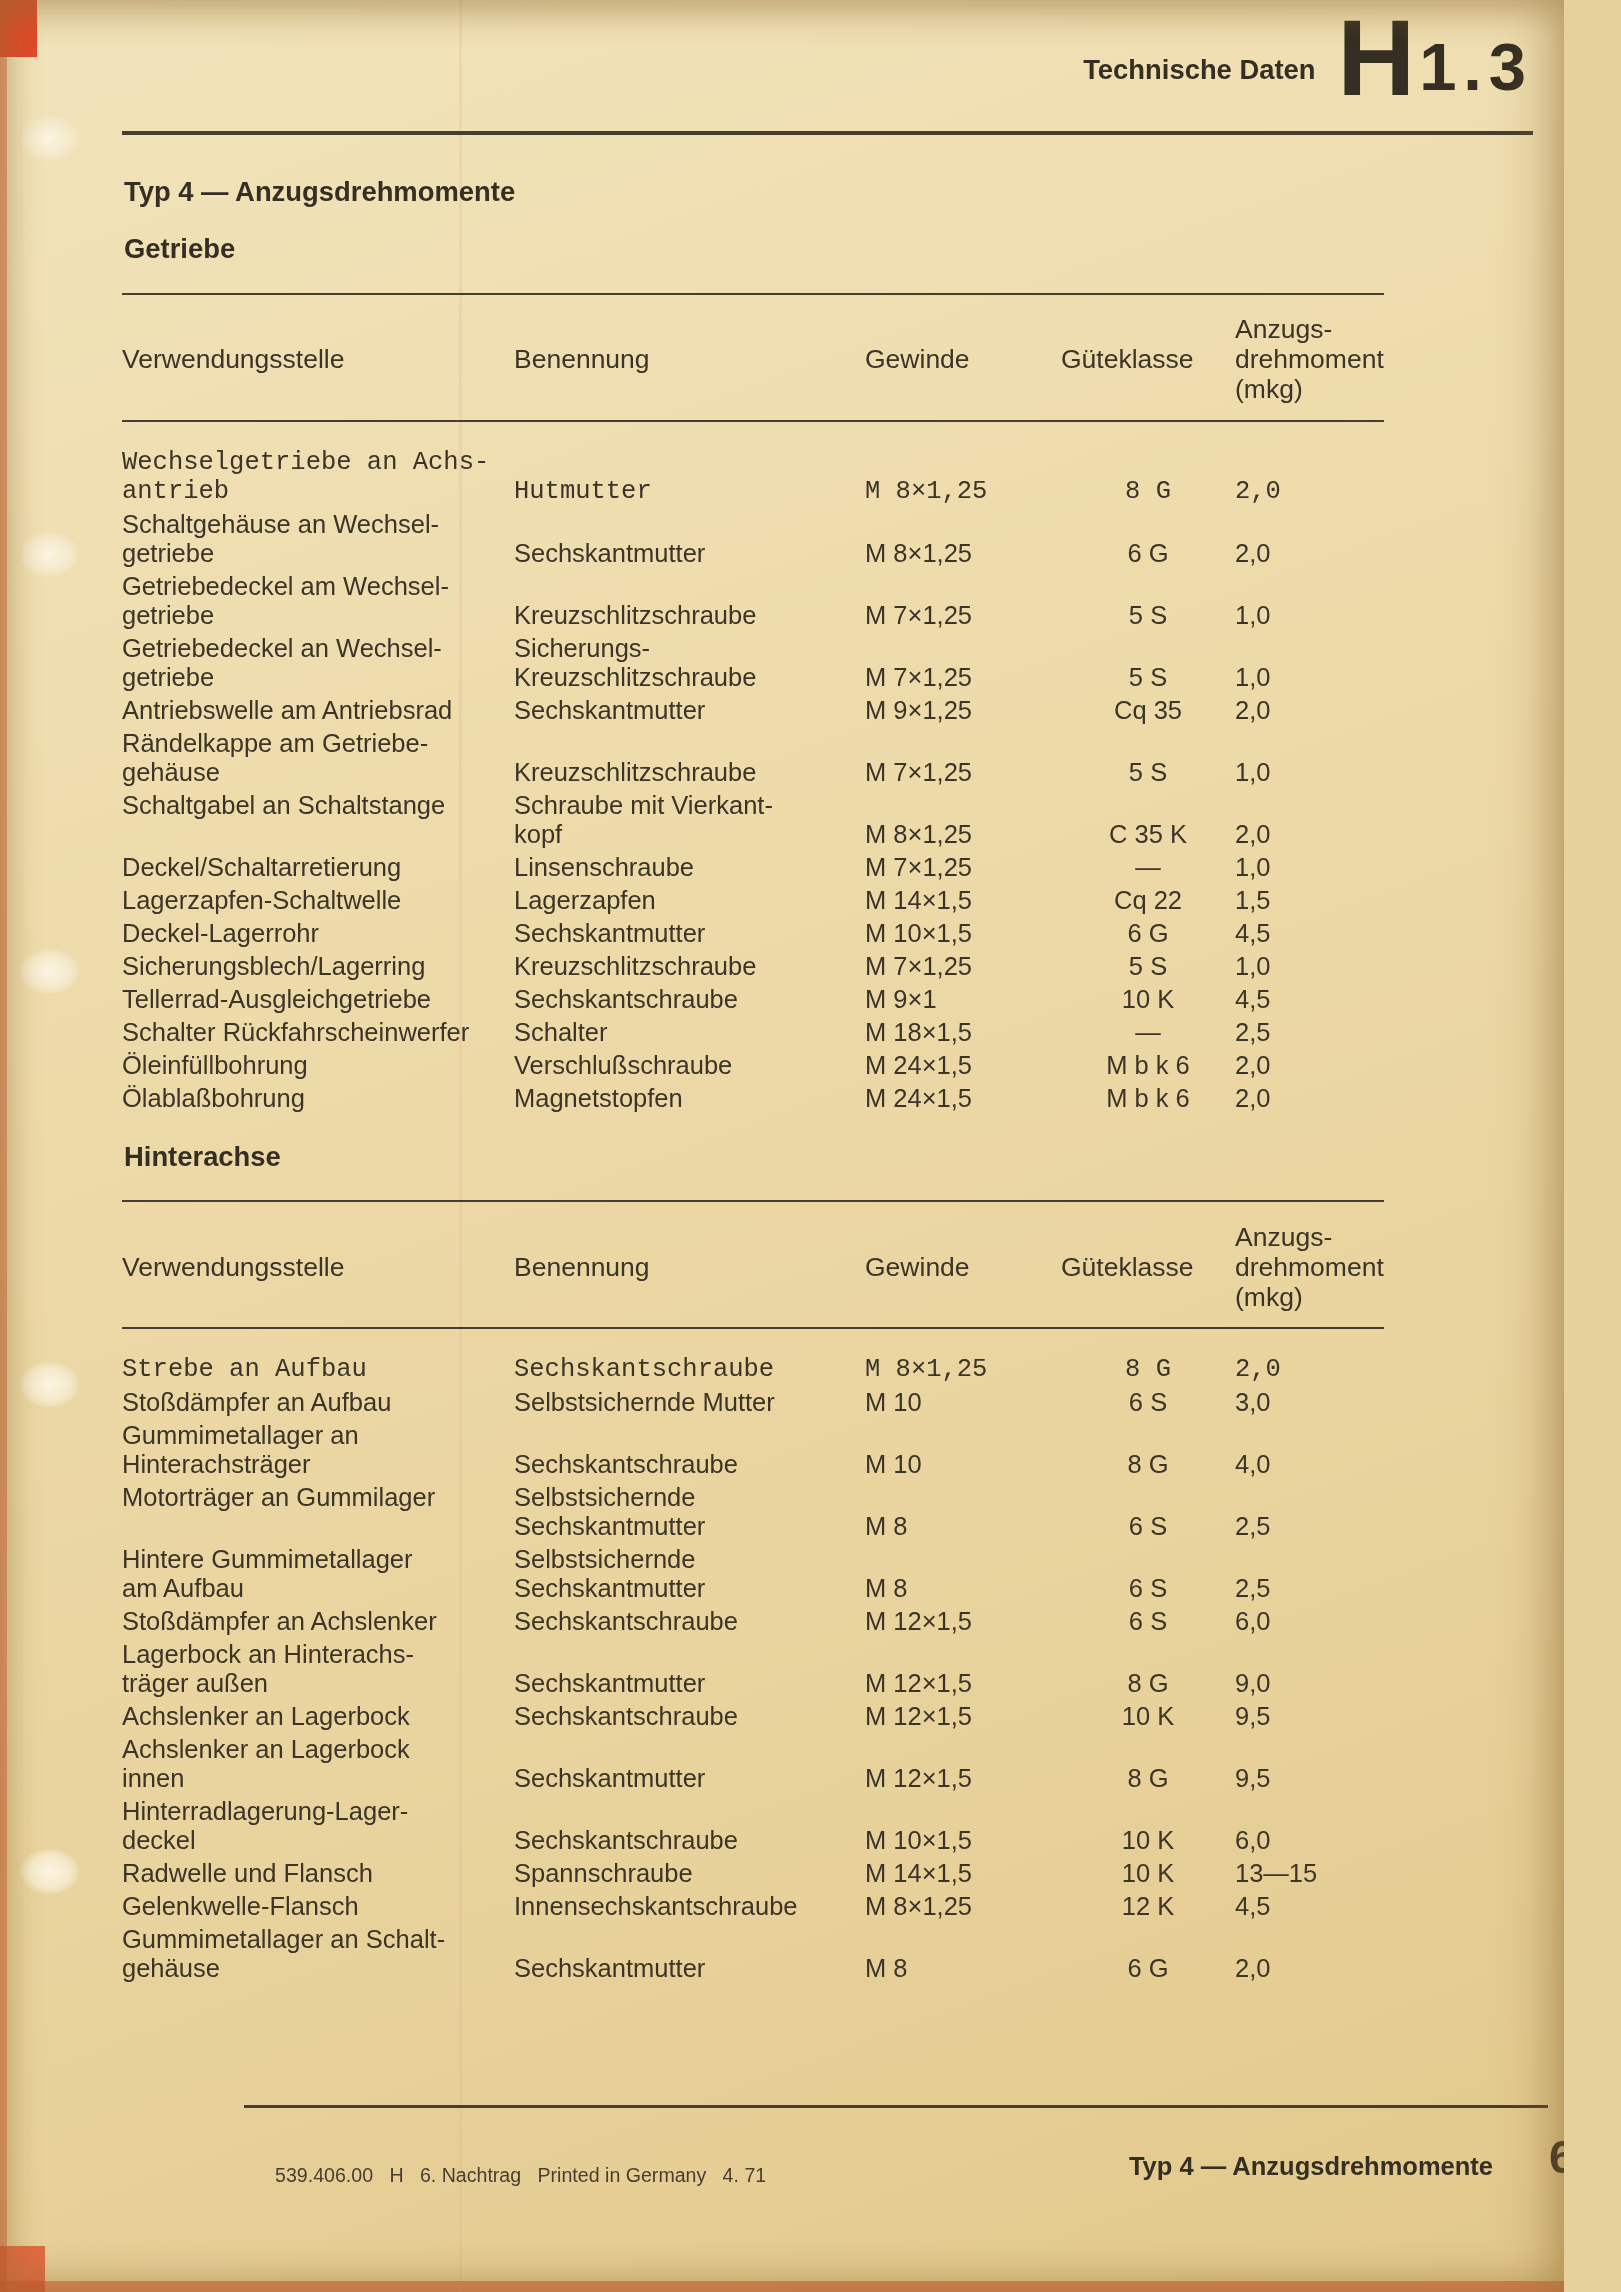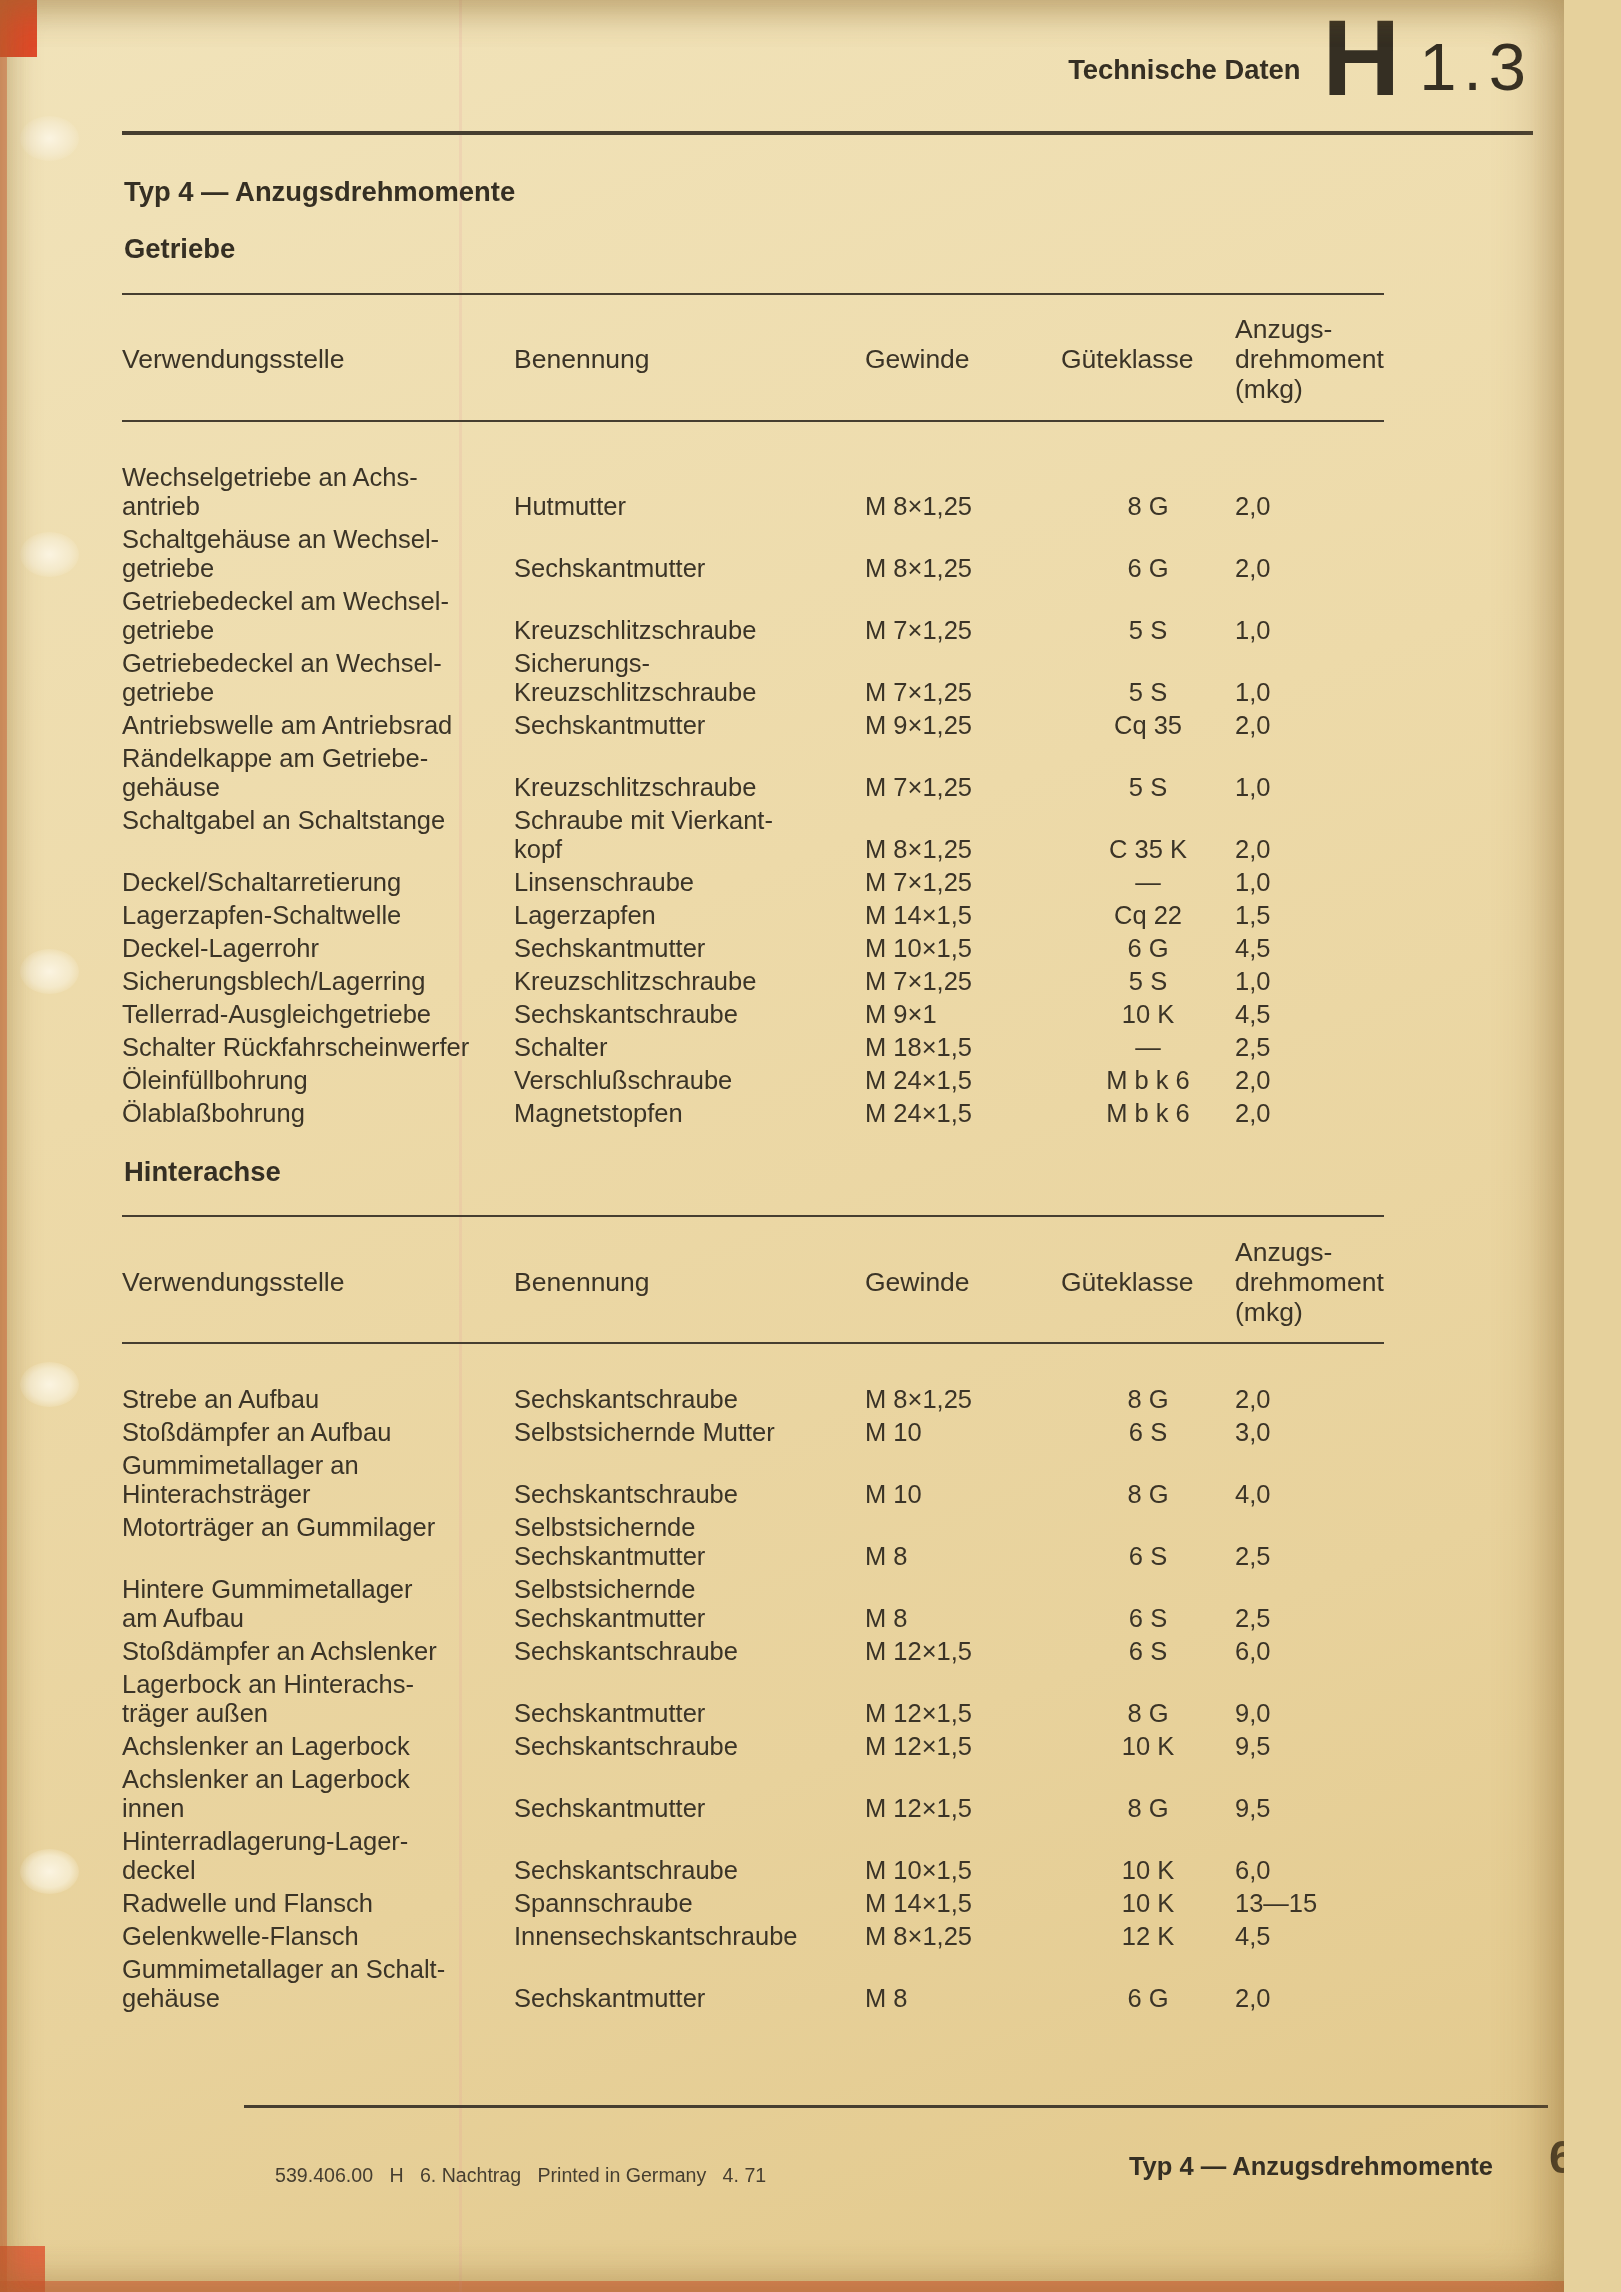--- a/index.html
+++ b/index.html
@@ -23,21 +23,21 @@
   .hole{position:absolute;left:19.6px;width:59px;height:45px;border-radius:50%;
     background:radial-gradient(ellipse at center,#fbf4e1 0%,#f4e9ca 50%,rgba(244,233,202,0) 78%);}
   .scan-line{position:absolute;left:459px;top:0;width:2.9px;height:100%;background:rgba(233,148,158,.16);}
 
   .content{position:absolute;left:122px;top:0;width:1411px;height:100%;}
 
   
   .masthead{position:absolute;top:17.6px;right:0;display:flex;align-items:flex-end;}
   .mast-label{font-size:27.4px;font-weight:700;margin:0 21.6px 11.8px 0;color:#352f23;}
   .tab-letter{font-size:108px;font-weight:700;line-height:.74;letter-spacing:-2px;color:#352f23;}
-  .tab-number{font-size:67px;font-weight:400;line-height:.9;margin-left:21px;letter-spacing:6.9px;color:#352f23;}
+  .tab-number{font-size:67px;font-weight:700;line-height:.9;margin-left:6px;letter-spacing:6.9px;color:#352f23;}
 
   .rule{height:3.9px;background:#463e30;}
   .main{position:absolute;top:131px;left:0;width:100%;}
   .header-rule{width:100%;}
 
   .doc-title{font-size:27.4px;font-weight:700;margin:41px 0 0 2px;color:#352f23;}
   .section-heading{font-size:27.4px;font-weight:700;margin:25.5px 0 0 2px;color:#352f23;}
   .section-heading.second{}
 
   table.data-table{border-collapse:collapse;table-layout:fixed;width:1262px;margin-top:27.4px;}
@@ -50,21 +50,21 @@
   th.col-guete{text-align:center;}
   th.col-mkg{text-align:center;}
   table.data-table td{
     font-size:25.5px;line-height:29px;padding:2px 0;white-space:pre-line;color:#3b3427;
   }
   td.col-use{vertical-align:top;}
   td.col-ben{vertical-align:bottom;}
   td.col-gew{vertical-align:bottom;white-space:pre;}
   td.col-guete{vertical-align:bottom;text-align:center;}
   td.col-mkg{vertical-align:bottom;}
-  table.data-table tbody tr:first-child td{padding-top:41px;}
+  table.data-table tbody tr:first-child td{padding-top:26px;font-family:Liberation Mono, monospace;}
 
   
   .footer{position:absolute;left:122px;top:2105px;width:1411px;height:157px;}
   .footer-rule{width:1304px;height:2.9px;}
   .imprint{position:absolute;left:31px;top:59px;font-size:19.6px;white-space:pre;color:#463e30;}
   .chapter{position:absolute;right:162px;top:47px;font-size:25.5px;font-weight:700;color:#352f23;}
   .pageno{position:absolute;right:2px;top:23.5px;font-size:47px;font-weight:700;letter-spacing:2px;color:#352f23;}
 </style>
 </head>
 <body>

